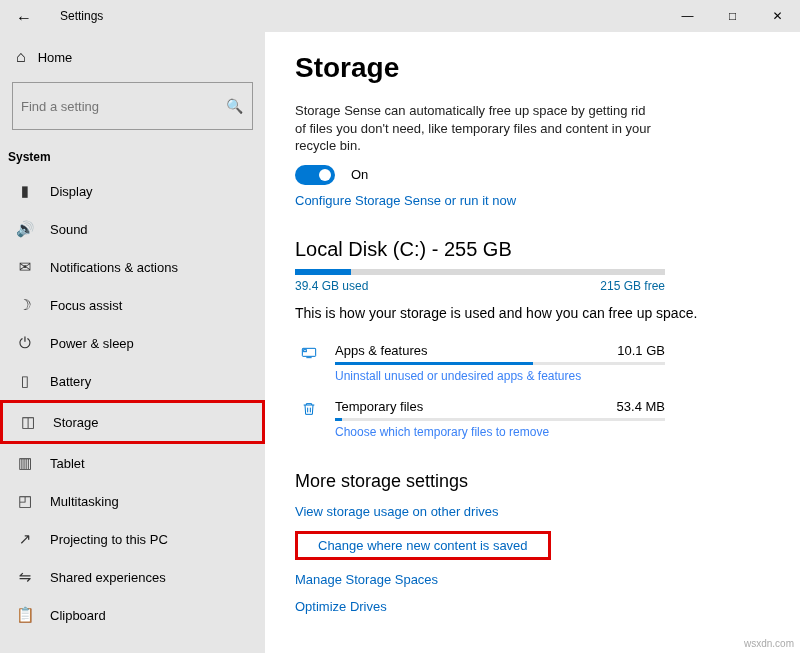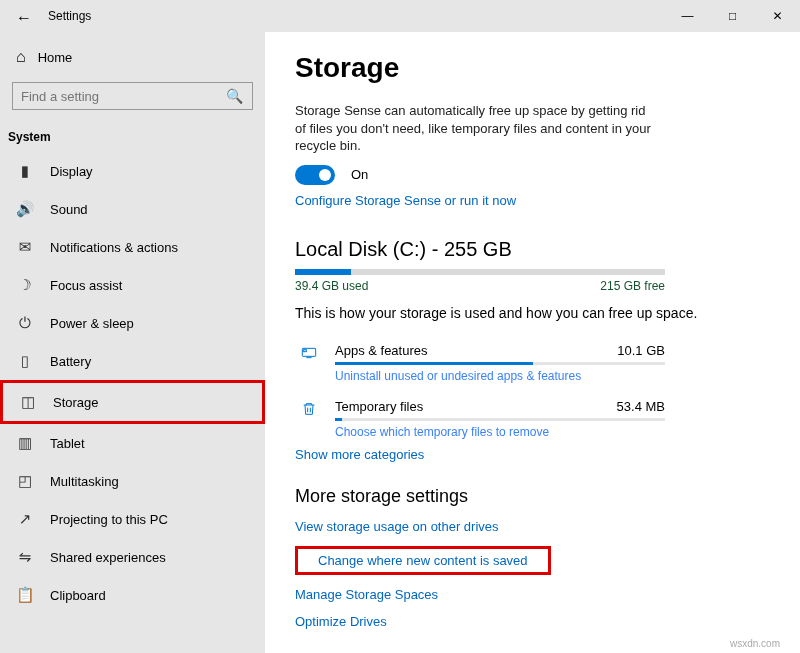--- a/index.html
+++ b/index.html
@@ -1,55 +1,55 @@
 <!DOCTYPE html>
 <html><head>
 <meta charset="utf-8">
 <style>
 * { box-sizing: border-box; margin: 0; padding: 0; font-family: "Segoe UI", sans-serif; }
 body { width: 800px; height: 653px; background: #fff; overflow: hidden; display: flex; flex-direction: column; font-size: 13px; color: #000; }
 .titlebar { height: 32px; display: flex; align-items: center; padding-left: 8px; background: #e6e6e6; }
 .titlebar .back { width: 32px; text-align: center; font-size: 16px; cursor: pointer; }
-.titlebar .title { font-size: 12px; margin-left: 8px; }
+.titlebar .title { font-size: 12px; margin-left: 20px; }
 .titlebar .spacer { flex: 1; }
 .winbtn { width: 45px; height: 32px; display: flex; align-items: center; justify-content: center; cursor: pointer; font-size: 12px; }
 .main { display: flex; flex: 1; min-height: 0; }
 .sidebar { width: 265px; background: #e6e6e6; display: flex; flex-direction: column; padding-top: 8px; }
 .home { display: flex; align-items: center; padding: 8px 16px; gap: 12px; cursor: pointer; }
 .home .icon { font-size: 16px; }
-.search { margin: 8px 12px; height: 28px; border: 1px solid #999; display: flex; align-items: center; padding: 0 8px; background: #e6e6e6; }
+.search { margin: 8px 12px; height: 48px; border: 1px solid #999; display: flex; align-items: center; padding: 0 8px; background: #e6e6e6; }
 .search input { flex: 1; border: none; background: transparent; outline: none; font-size: 13px; }
 .search .sicon { font-size: 14px; color: #555; }
 .section-label { font-weight: 600; font-size: 12px; padding: 12px 8px 8px; }
 .nav { list-style: none; }
 .nav li { display: flex; align-items: center; gap: 16px; padding: 10px 16px; cursor: pointer; }
 .nav li .icon { width: 18px; text-align: center; font-size: 15px; color: #333; }
 .highlight-red { border: 3px solid #d00; }
 .content { flex: 1; padding: 20px 30px; overflow-y: auto; }
 h1 { font-size: 28px; font-weight: 600; margin-bottom: 18px; }
 .desc { font-size: 13px; color: #222; max-width: 360px; line-height: 1.35; margin-bottom: 10px; }
 .toggle-row { display: flex; align-items: center; gap: 16px; margin-bottom: 8px; }
 .toggle { width: 40px; height: 20px; border-radius: 10px; background: #0078d4; position: relative; }
 .toggle .knob { width: 12px; height: 12px; border-radius: 50%; background: #fff; position: absolute; top: 4px; right: 4px; }
 .link { color: #0067c0; font-size: 13px; cursor: pointer; display: inline-block; }
 .disk-title { font-size: 20px; margin-top: 30px; margin-bottom: 8px; }
 .bar { width: 370px; height: 6px; background: #d9d9d9; position: relative; margin-bottom: 4px; }
 .bar .fill { height: 100%; background: #0078d4; width: 15%; }
-.bar-labels { width: 370px; display: flex; justify-content: space-between; color: #14532d; font-size: 12px; margin-bottom: 12px; }
+.bar-labels { width: 370px; display: flex; justify-content: space-between; color: #0369a1; font-size: 12px; margin-bottom: 12px; }
 .usage-desc { font-size: 14px; margin-bottom: 14px; }
 .cat { display: flex; align-items: flex-start; gap: 12px; padding: 8px 0; width: 370px; cursor: pointer; }
 .cat .caticon { width: 28px; display:flex; justify-content:center; color: #0078d4; font-size: 20px; padding-top:2px; }
 .cat .catbody { flex: 1; }
 .cat .row1 { display: flex; justify-content: space-between; margin-bottom: 4px; }
 .cat .catbar { height: 3px; background: #e5e5e5; margin-bottom: 4px; position: relative; width: 100%; }
 .cat .catbar .cf { height: 100%; background: #0078d4; }
 .cat .sub { color: #3b82f6; font-size: 12px; }
 h2 { font-size: 18px; font-weight: 400; margin-top: 24px; margin-bottom: 12px; }
 .link-block { margin-bottom: 12px; }
-.watermark { position: fixed; bottom: 4px; right: 20px; font-size: 10px; color: #aaa; }
+.watermark { position: fixed; bottom: 4px; right: 6px; font-size: 10px; color: #aaa; }
 svg { width: 16px; height: 16px; }
 </style>
 </head>
 <body>
 
 <div class="titlebar">
   <div class="back">←</div>
   <div class="title">Settings</div>
   <div class="spacer"></div>
   <div class="winbtn">—</div>
@@ -174,21 +174,20 @@
             <span>Temporary files</span>
             <span>53.4 MB</span>
           </div>
         <div class="catbar">
             <div class="cf" style="width:2%"></div>
           </div>
         <div class="sub">Choose which temporary files to remove</div>
       </div>
     </div>
 
-    <div class="link-block"><span class="link">Show more categories</span></div>
 
     <h2>More storage settings</h2>
     <div class="link-block"><span class="link">View storage usage on other drives</span></div>
     <div class="link-block"><span class="link highlight-red" style="padding:4px 20px">Change where new content is saved</span></div>
     <div class="link-block"><span class="link">Manage Storage Spaces</span></div>
     <div class="link-block"><span class="link">Optimize Drives</span></div>
   </div>
 </div>
 
 <div class="watermark">wsxdn.com</div>

